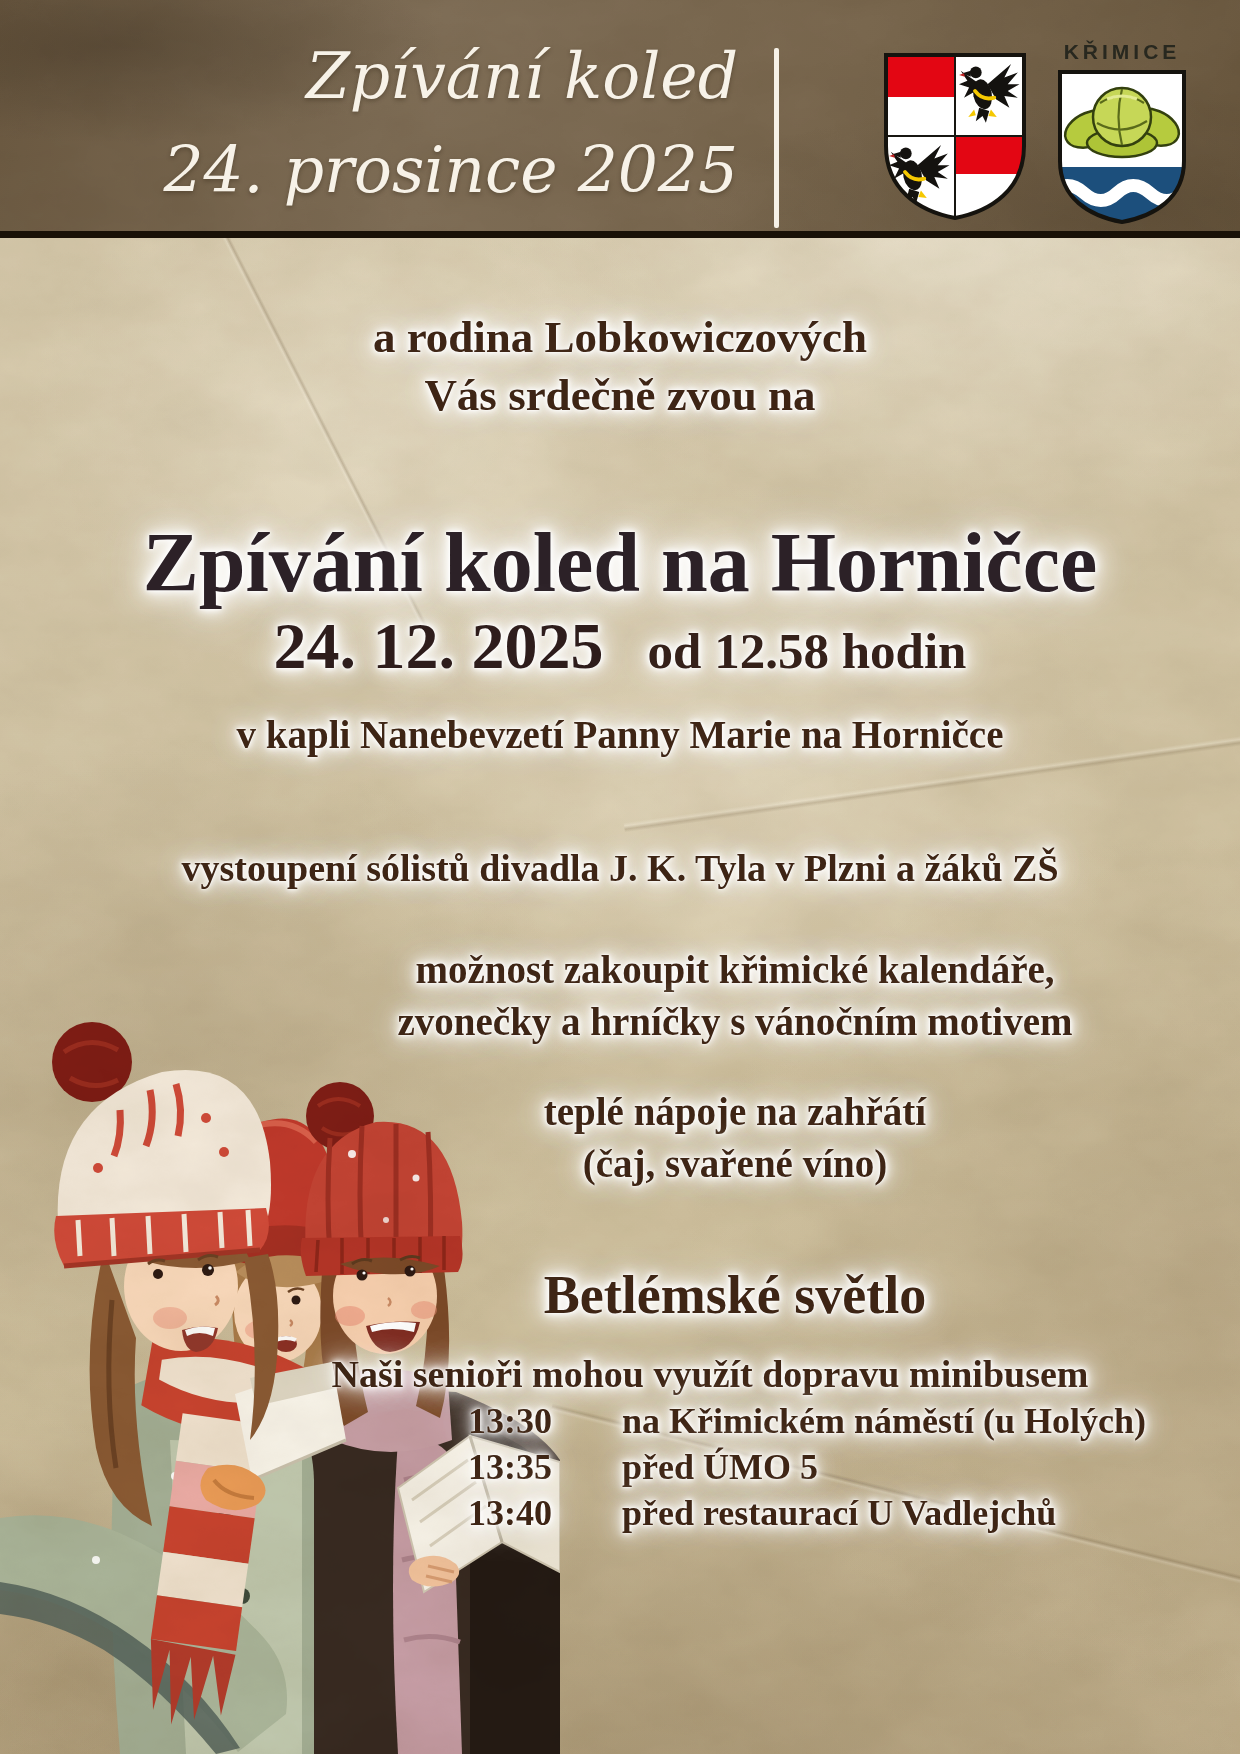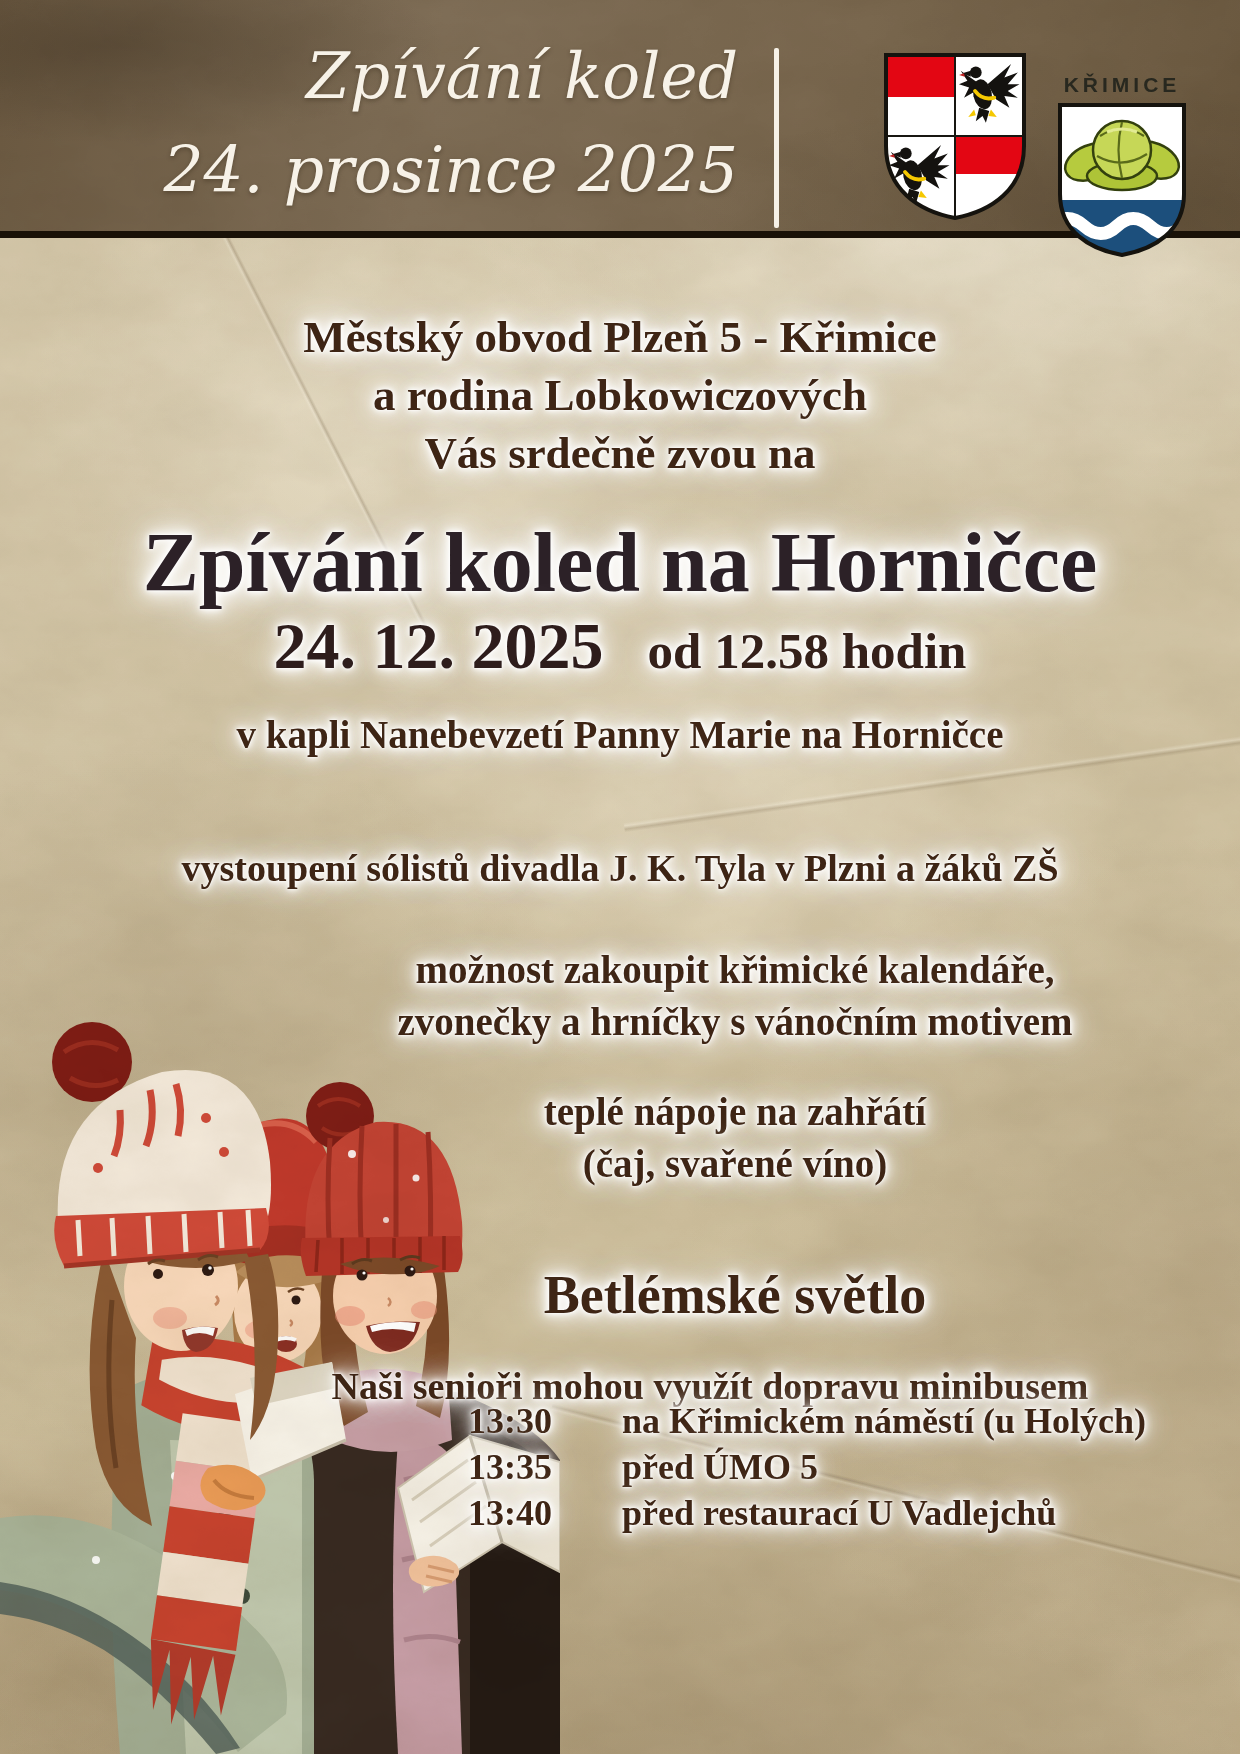--- a/index.html
+++ b/index.html
@@ -33,40 +33,40 @@
     border-bottom:7px solid #191107;}
   .band-title{position:absolute;top:30px;right:502px;z-index:4;text-align:right;
     font-family:"DejaVu Serif","Liberation Serif",serif;font-style:italic;
     font-size:63px;line-height:94px;color:#f7f2e8;white-space:nowrap;
     text-shadow:0 2px 4px rgba(40,30,15,.35);}
   .divider{position:absolute;left:774px;top:48px;width:5px;height:180px;z-index:4;
     background:#f6f1e7;border-radius:2px;}
   .crest1{position:absolute;left:879px;top:48px;z-index:4;}
   .crest2{position:absolute;left:1052px;top:40px;z-index:4;width:140px;text-align:center;}
   .crest2-label{font-family:"Liberation Sans","DejaVu Sans",sans-serif;font-weight:700;
-    font-size:21px;letter-spacing:4px;color:#28281f;white-space:nowrap;margin-top:33px;}
+    font-size:21px;letter-spacing:4px;color:#28281f;white-space:nowrap;}
   
   .glow{position:absolute;z-index:4;color:#3e2515;font-weight:700;white-space:nowrap;
     text-shadow:0 0 2px #fff,0 0 5px #fff,0 0 9px #fff,0 0 14px #fff,
                 0 0 22px #fff,0 0 32px rgba(255,255,255,.92),0 0 46px rgba(255,255,255,.7);}
   .center{left:0;right:0;text-align:center;}
   .intro{top:308px;font-size:45px;line-height:58px;}
   .event-title{top:514px;font-size:84px;color:#2c2127;
     text-shadow:0 0 3px #fff,0 0 6px #fff,0 0 11px #fff,0 0 18px #fff,
                 0 0 28px #fff,0 0 42px rgba(255,255,255,.95),0 0 60px rgba(255,255,255,.75);}
   .date-row{top:608px;display:flex;justify-content:center;align-items:baseline;gap:44px;}
   .event-date{font-size:66px;color:#2e1d1c;}
   .event-time{font-size:51px;color:#35211a;}
   .venue{top:712px;font-size:39px;}
   .program1{top:846px;font-size:38px;}
   .block{white-space:normal;text-align:center;}
   .program2{top:944px;left:230px;width:1010px;font-size:39px;line-height:52px;}
   .program3{top:1086px;left:230px;width:1010px;font-size:39px;line-height:52px;}
   .program4{top:1228px;left:230px;width:1010px;font-size:54px;margin-top:36px;}
-  .transport-heading{top:1352px;left:180px;width:1060px;text-align:center;font-size:38px;margin-top:12px;}
+  .transport-heading{top:1352px;left:180px;width:1060px;text-align:center;font-size:38px;}
   .stops{top:1398px;left:452px;font-size:36px;line-height:46px;}
   .stop-row{display:grid;grid-template-columns:110px auto;column-gap:44px;margin-left:16px;}
   .illustration{position:absolute;left:0;top:920px;z-index:2;}
 </style>
 </head>
 <body>
 
 <div class="poster">
 
   <div class="paper"></div>
@@ -254,21 +254,20 @@
 
   <svg class="noise" width="1240" height="1754">
     <filter id="crump">
       <feTurbulence type="fractalNoise" baseFrequency="0.009 0.015" numOctaves="5" seed="8"></feTurbulence>
       <feColorMatrix type="matrix" values="0 0 0 0 0.52  0 0 0 0 0.45  0 0 0 0 0.33  0.8 0.8 0.8 0 -0.72"></feColorMatrix>
     </filter>
     <rect width="1240" height="1754" filter="url(#crump)"></rect>
   </svg>
 
   <div class="glow center intro">
-    <div>Městský obvod Plzeň 5 - Křimice</div>
     <div>a rodina Lobkowiczových</div>
     <div>Vás srdečně zvou na</div>
   </div>
 
   <div class="glow center event-title">Zpívání koled na Horničce</div>
 
   <div class="glow center date-row">
     <span class="event-date">24. 12. 2025</span>
     <span class="event-time">od 12.58 hodin</span>
   </div>

